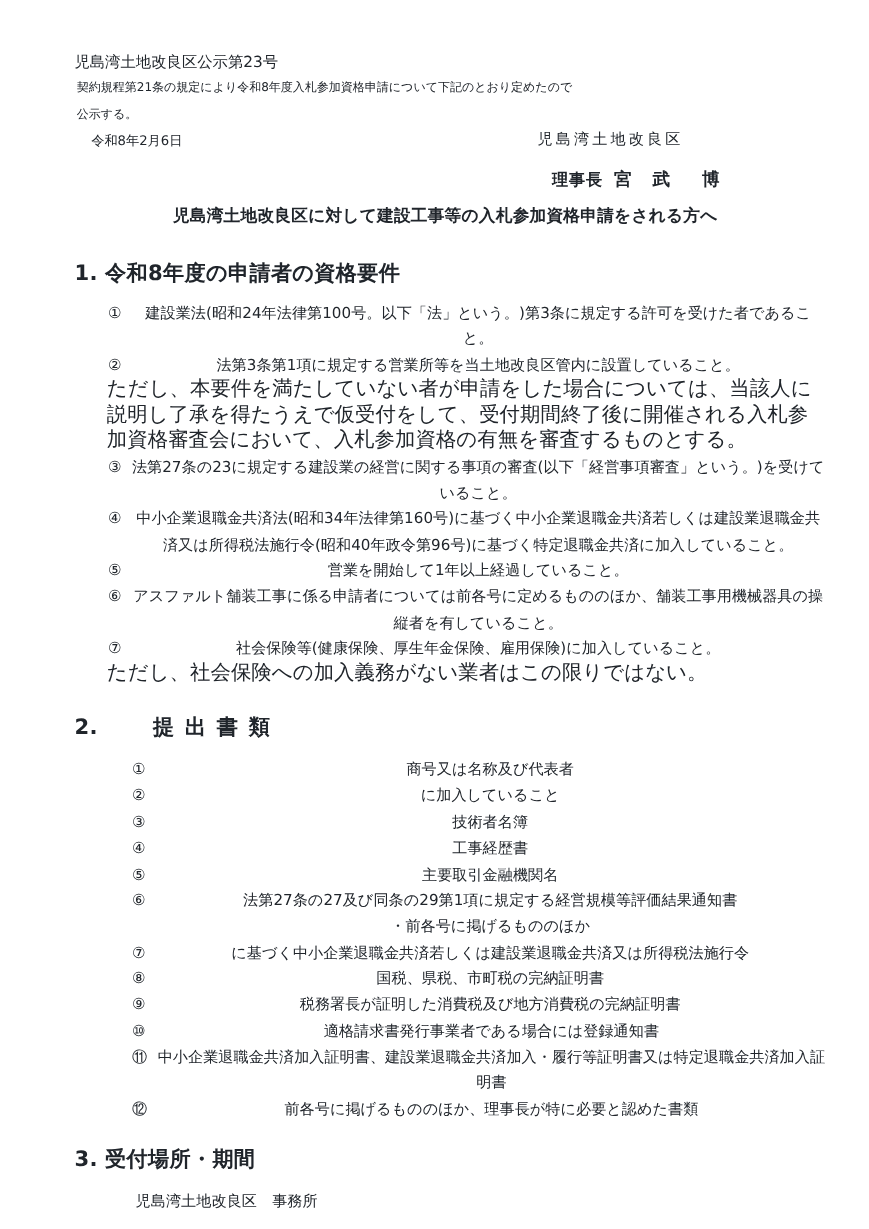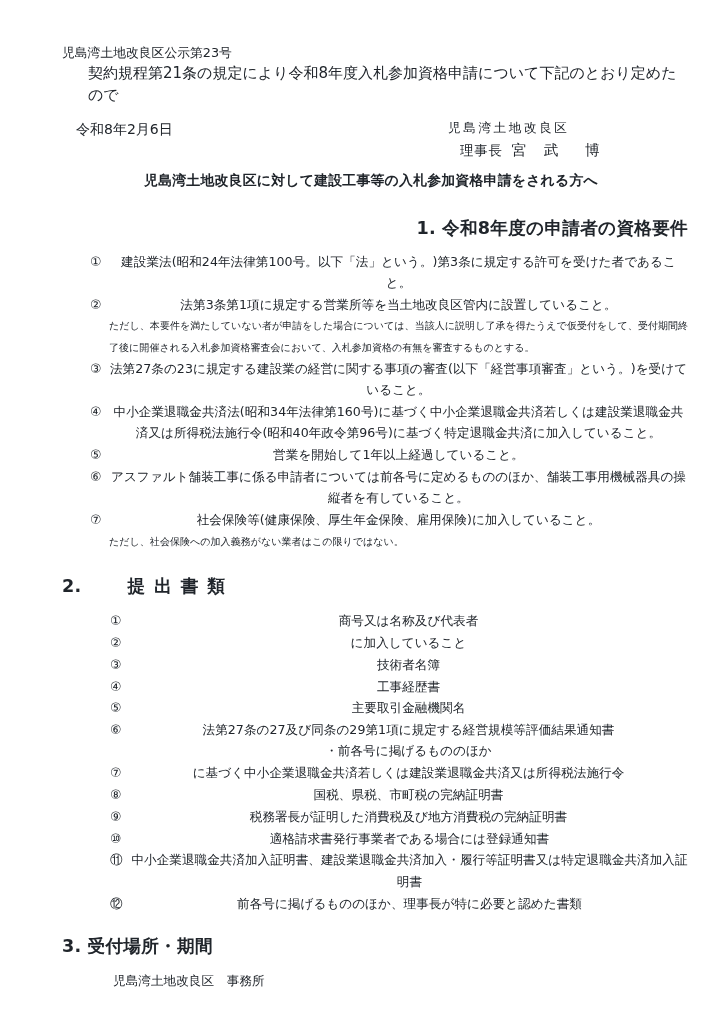--- a/index.html
+++ b/index.html
@@ -23,49 +23,51 @@
     box-sizing: border-box;
   }
 
   
   .doc-number {
     margin-left: 26px;
     font-size: 12.8px;
     line-height: 21px;
   }
   .preamble {
-    margin-left: 52px;
-    font-size: 15px;
+    margin-left: 28px;
+    font-size: 10px;
     line-height: 21.5px;
     width: 600px;
   }
   .preamble .l2 { display: block; }
   .date-line {
     margin-left: 40px;
-    margin-top: 13px;
-    font-size: 14px;
+    margin-top: 1px;
+    font-size: 11px;
     line-height: 21.5px;
   }
 
   .issuer-row {
     position: relative;
     margin-top: -21px;
     height: 21px;
   }
   .issuer-org {
     position: absolute;
     left: 412px;
     top: 0;
     font-size: 12.6px;
     letter-spacing: 2.6px;
   }
   .issuer-name {
+    margin-top: 11px;
     margin-left: 424px;
     font-size: 13.4px;
     letter-spacing: 0.6px;
+    font-weight: bold;
   }
   .issuer-name .role { letter-spacing: 0.8px; }
   .issuer-name .gap1 { display: inline-block; width: 9px; }
   .issuer-name .ch   { display: inline-block; margin-right: 17px; font-size: 14.6px; }
   .issuer-name .ch.last { margin-right: 0; margin-left: 9px; }
 
   
   .headline {
     text-align: center;
     font-size: 13.9px;
@@ -76,21 +78,21 @@
   }
 
   
   .section-heading {
     font-size: 17.6px;
     font-weight: bold;
     margin-left: 26px;
     letter-spacing: 0.3px;
   }
   .section-heading .num { margin-right: 6px; font-weight: bold; }
-  .sec1 { margin-top: 26px; text-align: right; }
+  .sec1 { margin-top: 26px; }
   .sec2 { margin-top: 22px; }
   .sec3 { margin-top: 20px; }
   .section-heading.wide .title { letter-spacing: 9px; margin-left: 40px; }
 
   
   .items {
     margin: 0;
     padding: 0;
     list-style: none;
   }
@@ -112,23 +114,23 @@
   }
   .item .marker.wide { width: 21px; }
   .item .body {
     flex: 1 1 auto;
     white-space: pre-wrap;
     letter-spacing: 0.04px;
     text-align: center;
   }
   
   .note {
-    font-size: 10px;
+    font-size: 17px;
     line-height: 21.3px;
-    margin-left: 73px;
+    margin-left: 53px;
     white-space: pre-wrap;
     letter-spacing: 0.04px;
     width: 585px;
   }
   .note.tight { width: 588px; }
 
   
   .addr-block {
     margin-top: 12px;
     margin-left: 77px;
@@ -143,20 +145,21 @@
 </head>
 <body>
 
 <div class="page">
 
   <div>
     <div class="doc-number">児島湾土地改良区公示第23号</div>
 
     <div class="preamble">
       <span>契約規程第21条の規定により令和8年度入札参加資格申請について下記のとおり定めたので</span>
+      <span class="l2">公示する。</span>
     </div>
 
     <div class="date-line">令和8年2月6日</div>
 
     <div class="issuer-row">
       <span class="issuer-org">児島湾土地改良区</span>
     </div>
 
     <div class="issuer-name">
       <span class="role">理事長</span><span class="gap1"></span><span class="ch">宮</span><span class="ch">武</span><span class="ch last">博</span>

